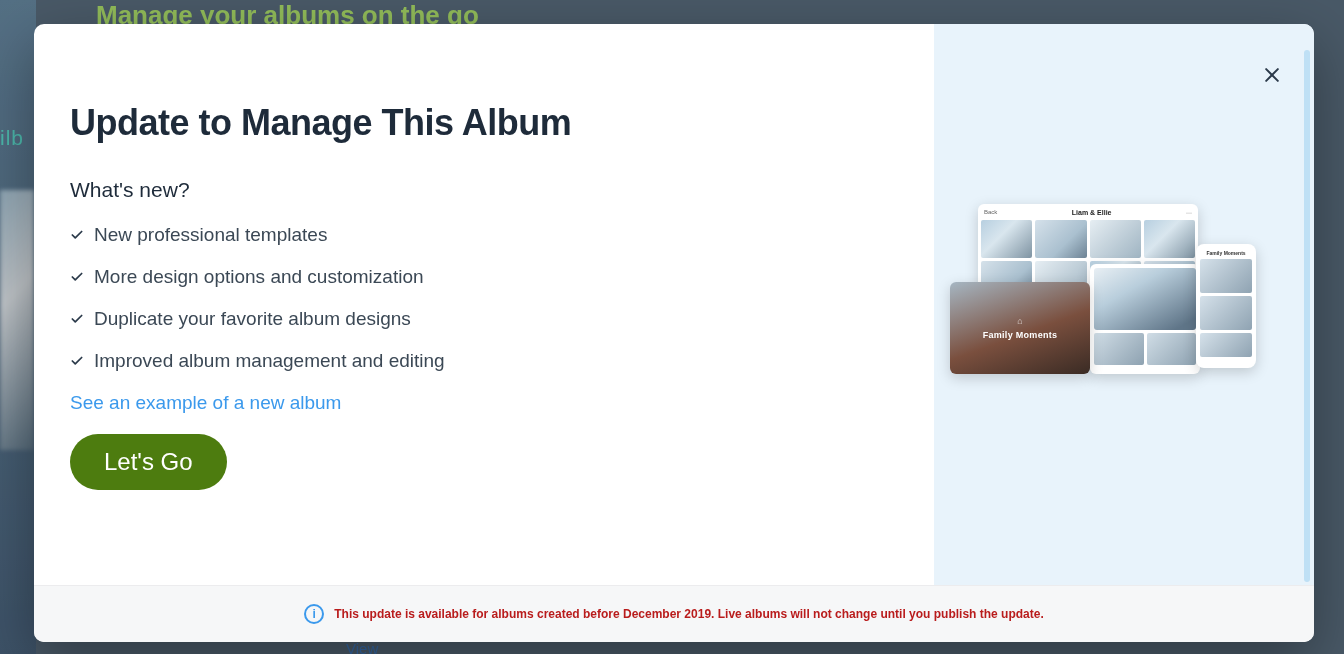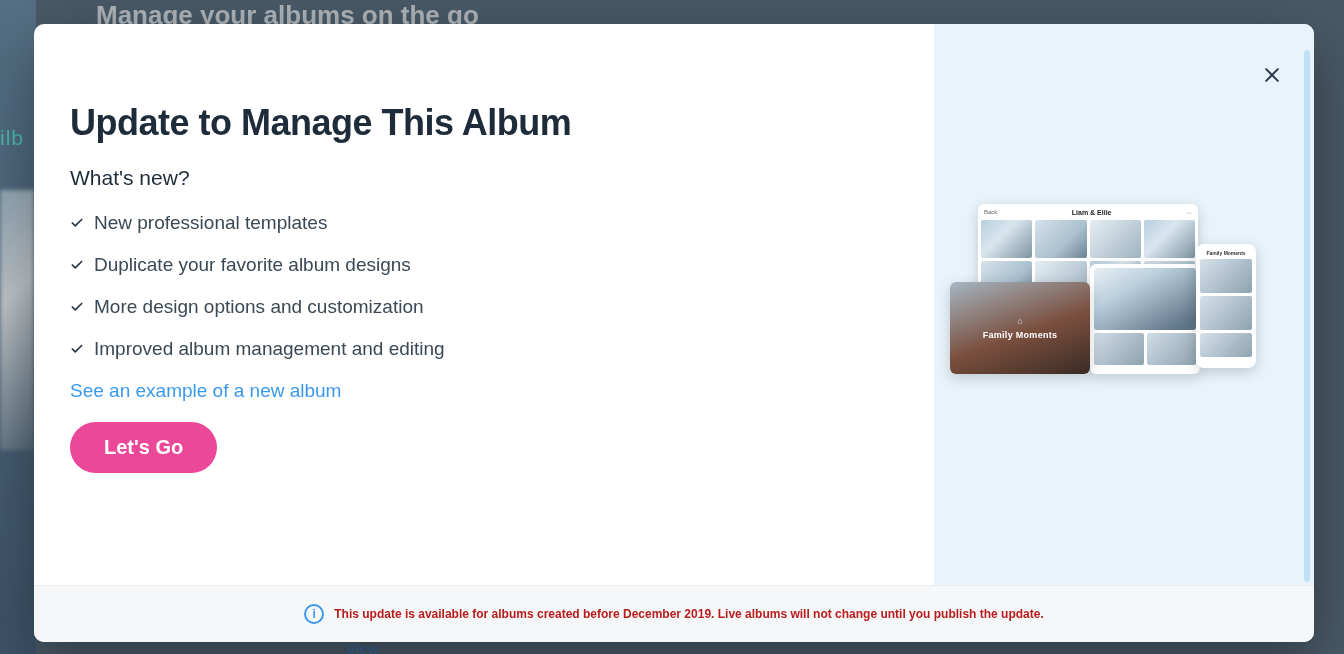--- a/index.html
+++ b/index.html
@@ -1,48 +1,48 @@
 <!DOCTYPE html>
 <html><head>
   <meta charset="utf-8">
   <style>
     * { margin:0; padding:0; box-sizing:border-box; font-family: -apple-system, BlinkMacSystemFont, "Segoe UI", Helvetica, Arial, sans-serif; }
     body { width:1344px; height:654px; overflow:hidden; background:#5a6a78; position:relative; }
 
     
     .bg-page { position:absolute; inset:0; }
-    .bg-header { position:absolute; left:96px; top:0px; font-size:26px; font-weight:700; color:#e5e5e5; }
+    .bg-header { position:absolute; left:96px; top:0px; font-size:26px; font-weight:700; color:#bef264; }
     .bg-strip-left { position:absolute; left:0; top:0; width:36px; height:654px; background:linear-gradient(#6a89a0,#4a6078); }
     .bg-photo { position:absolute; left:0; top:190px; width:34px; height:260px; background:linear-gradient(135deg,#b9d2e0 0%, #fff 40%, #6a8090 100%); filter:blur(2px); }
     .bg-ilb { position:absolute; left:0; top:126px; color:#5eead4; font-size:21px; font-weight:500; letter-spacing:1px; }
     .bg-view { position:absolute; left:346px; top:640px; color:#3d7bc8; font-size:15px; }
 
     
     .overlay { position:absolute; inset:0; background:rgba(30,45,60,.28); }
 
     
     .modal { position:absolute; left:34px; top:24px; width:1280px; height:618px; background:#fff; border-radius:10px; box-shadow:0 20px 60px rgba(0,0,0,.35); overflow:hidden; display:flex; flex-direction:column; }
     .modal-body { flex:1; display:flex; position:relative; }
     .content-left { flex:1; padding:78px 40px 30px 36px; position:relative; }
     .content-right { width:380px; background:#e8f3fb; position:relative; }
 
     .close-btn { position:absolute; top:34px; right:24px; width:36px; height:36px; display:flex; align-items:center; justify-content:center; background:transparent; border:none; cursor:pointer; z-index:5; color:#2b3a4a; }
     .close-btn svg { width:20px; height:20px; }
 
-    h1.title { font-size:36px; font-weight:700; color:#1e2b3a; letter-spacing:-.5px; margin-bottom:22px; }
+    h1.title { font-size:36px; font-weight:700; color:#1e2b3a; letter-spacing:-.5px; margin-bottom:34px; }
     h2.subtitle { font-size:21px; font-weight:400; color:#1e2b3a; margin-bottom:22px; }
 
     ul.features { list-style:none; margin-bottom:16px; }
     ul.features li { display:flex; align-items:center; gap:10px; font-size:19px; color:#3b4855; margin-bottom:20px; }
     .check { flex:0 0 14px; height:14px; color:#2b3a4a; }
     .check svg { width:14px; height:14px; display:block; }
 
     a.link { font-size:19px; color:#3b99ec; text-decoration:none; display:inline-block; margin-bottom:20px; }
 
-    .cta { display:inline-block; padding:14px 34px; background:#ec4899; color:#fff; border:none; border-radius:36px; font-size:20px; font-weight:700; cursor:pointer; }
+    .cta { display:inline-block; padding:14px 34px; background:#4d7c0f; color:#fff; border:none; border-radius:36px; font-size:24px; font-weight:400; cursor:pointer; }
 
     
     .preview { position:absolute; top:180px; left:6px; width:360px; height:230px; }
     .card { position:absolute; background:#fff; border-radius:6px; box-shadow:0 4px 14px rgba(0,0,0,.18); overflow:hidden; }
     .card.desktop { left:38px; top:0; width:220px; height:140px; }
     .card.desktop .hdr { height:16px; display:flex; align-items:center; justify-content:space-between; padding:2px 6px; font-size:6px; color:#666; }
     .card.desktop .hdr .ttl { font-weight:700; color:#222; font-size:7px; }
     .thumbs { display:grid; grid-template-columns:repeat(4,1fr); gap:3px; padding:0 3px; }
     .thumb { height:38px; background:linear-gradient(135deg,#b7cfe0,#d9e6ee 40%,#7e93a2); border-radius:2px; }
     .thumb.b { background:linear-gradient(135deg,#d5e1ea,#aac0cf 60%,#6c8294); }
@@ -105,29 +105,29 @@
               </svg>
             </span>
           <span>New professional templates</span>
         </li>
         <li>
           <span class="check">
               <svg viewBox="0 0 24 24" fill="none" stroke="currentColor" stroke-width="3" stroke-linecap="round" stroke-linejoin="round">
                 <polyline points="4 12 9 17 20 6"></polyline>
               </svg>
             </span>
-          <span>Duplicate your favorite album designs</span>
+          <span>More design options and customization</span>
         </li>
         <li>
           <span class="check">
               <svg viewBox="0 0 24 24" fill="none" stroke="currentColor" stroke-width="3" stroke-linecap="round" stroke-linejoin="round">
                 <polyline points="4 12 9 17 20 6"></polyline>
               </svg>
             </span>
-          <span>More design options and customization</span>
+          <span>Duplicate your favorite album designs</span>
         </li>
         <li>
           <span class="check">
               <svg viewBox="0 0 24 24" fill="none" stroke="currentColor" stroke-width="3" stroke-linecap="round" stroke-linejoin="round">
                 <polyline points="4 12 9 17 20 6"></polyline>
               </svg>
             </span>
           <span>Improved album management and editing</span>
         </li>
       </ul>

